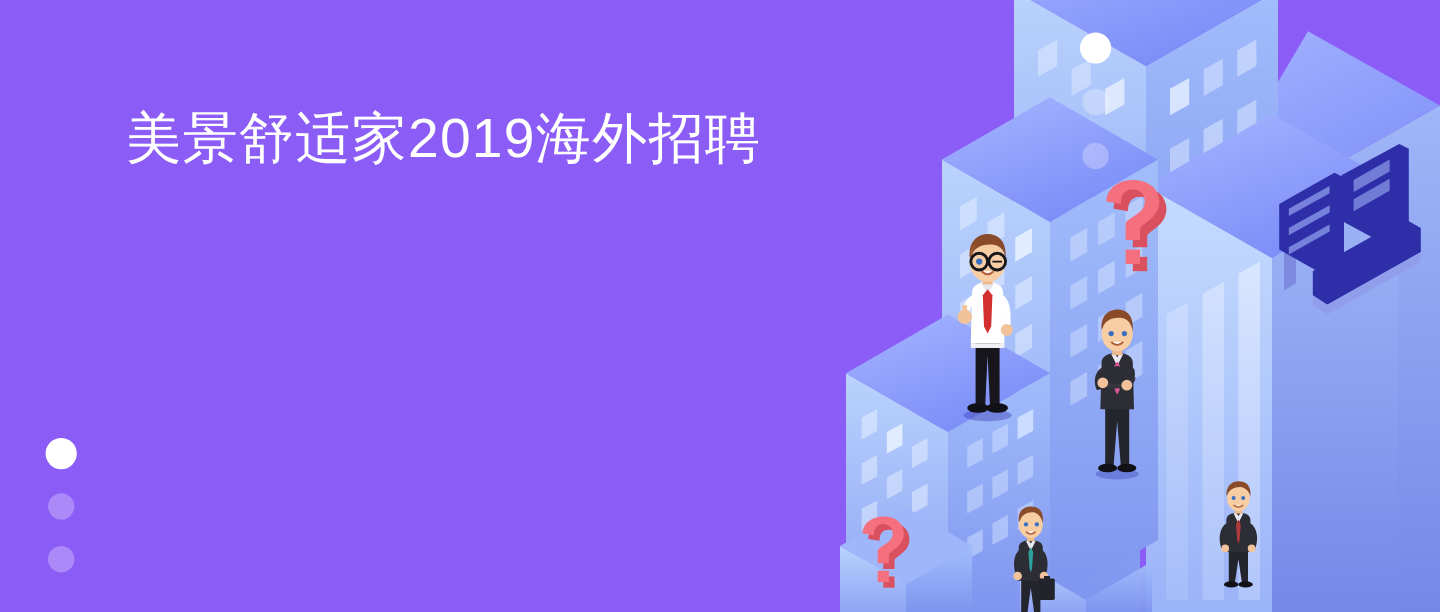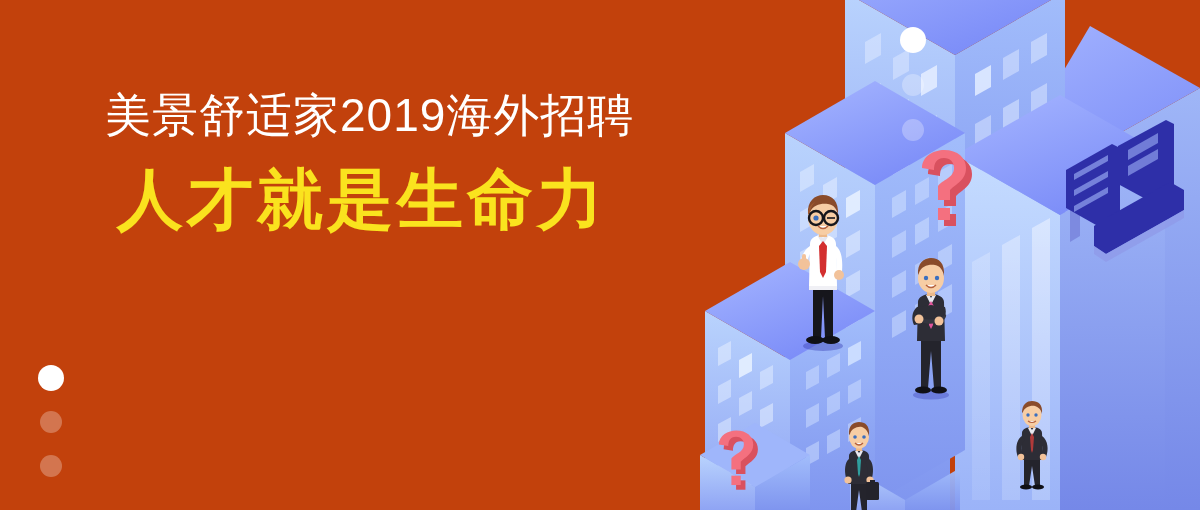--- a/index.html
+++ b/index.html
@@ -3,21 +3,21 @@
 <meta charset="utf-8">
 <style>
   html, body {
     margin: 0; padding: 0;
     background: #3b3bd0;
   }
   #banner {
     position: relative;
     width: 1200px; height: 510px;
     overflow: hidden;
-    background: #c2410c;
+    background: #8b5cf6;
     font-family: "Liberation Sans", "DejaVu Sans", sans-serif;
   }
 
   
   .text-block { position: absolute; left: 105px; top: 0; width: 620px; height: 510px; }
 
   .headline-cn {
     position: absolute; left: 0; top: 92px;
     font-size: 46px;
     font-weight: 300;
@@ -421,16 +421,15 @@
   <div class="dot dot-solid" style="left:38px;  top:365px; width:26px; height:26px;"></div>
   <div class="dot dot-faded" style="left:40px;  top:411px; width:22px; height:22px;"></div>
   <div class="dot dot-faded" style="left:40px;  top:455px; width:22px; height:22px;"></div>
 
   <div class="dot dot-solid" style="left:900px; top:27px;  width:26px; height:26px;"></div>
   <div class="dot dot-faded" style="left:902px; top:74px;  width:22px; height:22px;"></div>
   <div class="dot dot-faded" style="left:902px; top:119px; width:22px; height:22px;"></div>
 
   <div class="text-block">
     <div class="headline-cn">美景舒适家2019海外招聘</div>
-    <div class="headline-main">人才就是生命力</div>
   </div>
 
 </div>
 
 </body></html>

